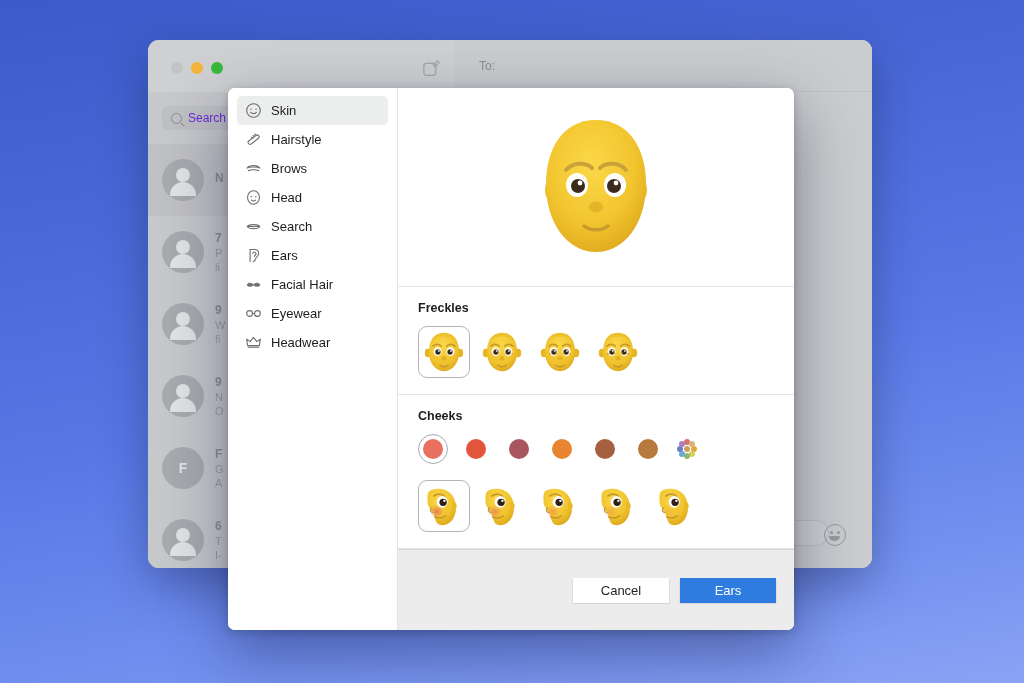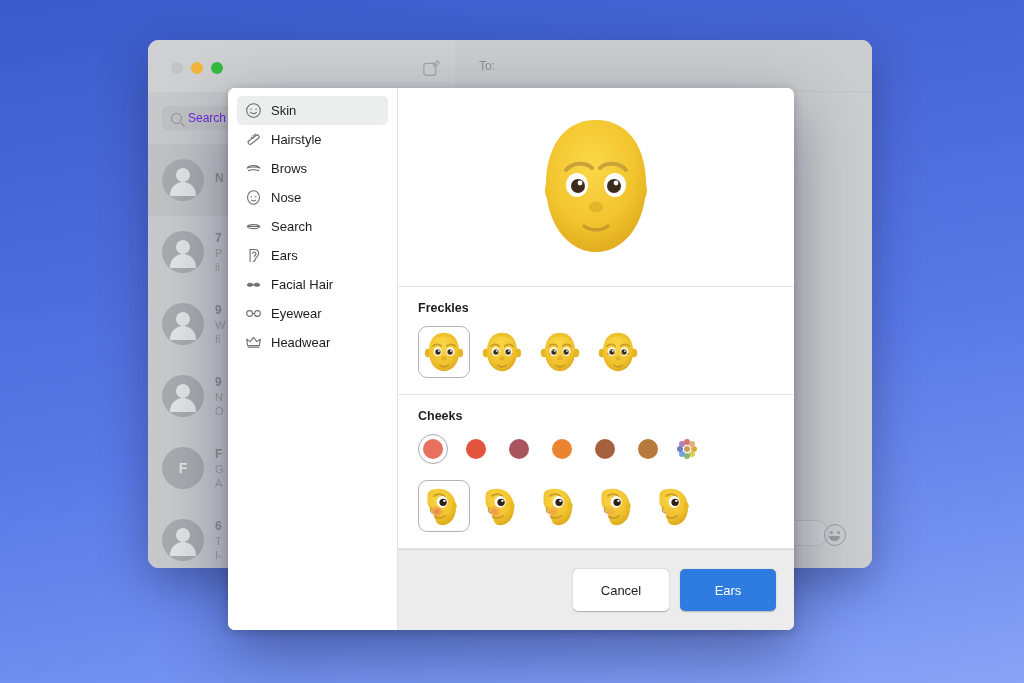--- a/index.html
+++ b/index.html
@@ -72,21 +72,21 @@
   .thumb-row { display:flex; gap:6px; align-items:center; }
   .thumb { width:52px; height:52px; border-radius:9px; border:1.5px solid transparent; display:flex; align-items:center; justify-content:center; }
   .thumb.sel { border-color:#b4b4b6; background:#fff; }
   .swatch-row { display:flex; gap:13px; align-items:center; margin-bottom:16px; }
   .sw-wrap { width:30px; height:30px; border-radius:50%; display:flex; align-items:center; justify-content:center; border:1.6px solid transparent; flex:none; }
   .sw-wrap.sel { border-color:#a9a9ac; }
   .sw { width:20px; height:20px; border-radius:50%; }
   #picker { width:22px; height:22px; position:relative; flex:none; }
   #picker i { position:absolute; width:6px; height:6px; border-radius:50%; display:block; }
   #footer { flex:1; background:#ececec; border-top:1px solid #d7d7d8; display:flex; align-items:center; justify-content:flex-end; padding-right:18px; gap:11px; min-height:52px; }
-  .btn { font-size:13px; height:42px; min-width:96px; border-radius:5px; border:none; display:flex; align-items:center; justify-content:center; }
+  .btn { font-size:13px; height:25px; min-width:96px; border-radius:0; border:none; display:flex; align-items:center; justify-content:center; }
   #cancel-btn { background:#fff; color:#1d1d1f; box-shadow:0 .5px 1.5px rgba(0,0,0,.28); }
   #done-btn { background:#2f7ce0; color:#fff; box-shadow:0 .5px 1.5px rgba(0,0,0,.22); }
 </style>
 </head>
 <body>
 
 <div id="bg-window">
   <div id="bg-titlebar">
     <div class="tl red"></div>
     <div class="tl amber"></div>
@@ -218,21 +218,21 @@
       </div>
       <div class="side-item">
         <span class="side-ico">
           <svg width="17" height="17" viewBox="0 0 20 20">
             <path d="M10 2c4 0 7 3.3 7 7.6 0 4.6-3 8.4-7 8.4s-7-3.8-7-8.4C3 5.3 6 2 10 2Z" fill="none" stroke="#6e6e73" stroke-width="1.3" stroke-linecap="round" stroke-linejoin="round"></path>
             <circle cx="7.3" cy="9" r=".9" fill="#6e6e73"></circle>
             <circle cx="12.7" cy="9" r=".9" fill="#6e6e73"></circle>
             <path d="M7.6 13c1.3 1.2 3.5 1.2 4.8 0" fill="none" stroke="#6e6e73" stroke-width="1.3" stroke-linecap="round" stroke-linejoin="round"></path>
           </svg>
         </span>
-    <span>Nose</span>
+    <span>Head</span>
       </div>
       <div class="side-item">
         <span class="side-ico">
           <svg width="17" height="17" viewBox="0 0 20 20">
             <path d="M2.5 10c2.2-3 12.8-3 15 0-2.2 3.4-12.8 3.4-15 0Z" fill="none" stroke="#6e6e73" stroke-width="1.3" stroke-linecap="round" stroke-linejoin="round"></path>
             <path d="M4 10h12" fill="none" stroke="#6e6e73" stroke-width="1.3" stroke-linecap="round" stroke-linejoin="round"></path>
           </svg>
         </span>
     <span>Search</span>
       </div>

